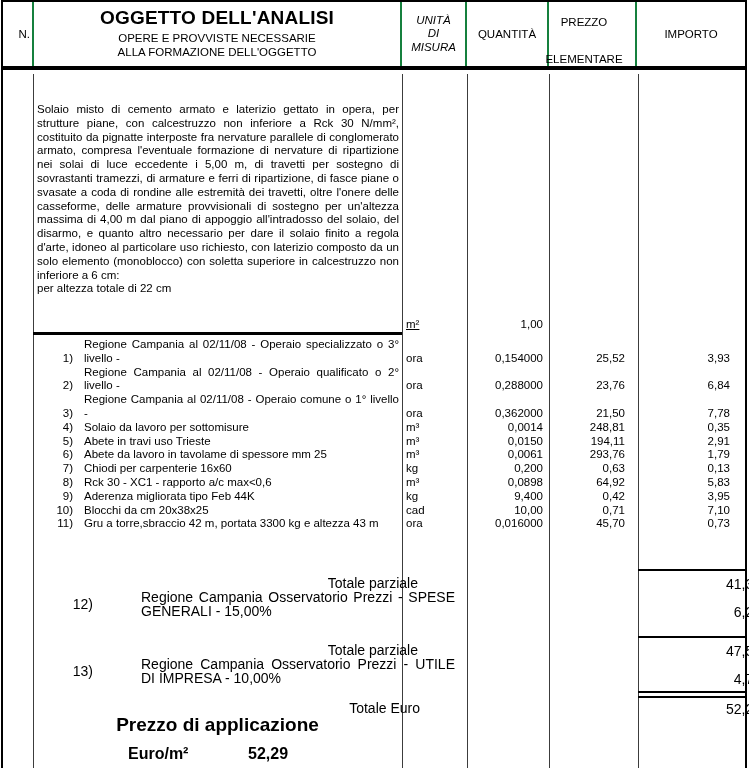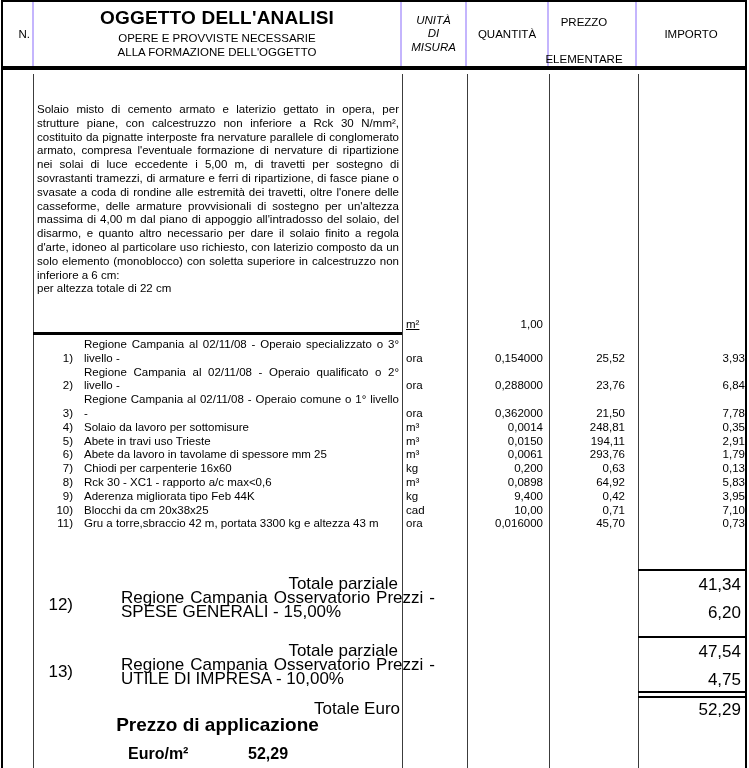--- a/index.html
+++ b/index.html
@@ -5,21 +5,21 @@
   html,body{margin:0;padding:0;background:#fff;}
   .page{position:relative;width:749px;height:768px;background:#ffffff;overflow:hidden;
         font-family:"Liberation Sans","DejaVu Sans",sans-serif;color:#000;}
   
   .b-top{position:absolute;left:1px;top:0;width:746px;height:2px;background:#000;}
   .b-left{position:absolute;left:1px;top:0;width:2px;height:768px;background:#000;}
   .b-right{position:absolute;left:745px;top:0;width:2px;height:768px;background:#000;}
   
   .hdr{position:absolute;left:3px;top:2px;width:742px;height:64px;border-bottom:4px solid #000;
        display:flex;box-sizing:content-box;}
-  .hcell{border-right:2px solid #c4b5fd;box-sizing:border-box;}
+  .hcell{border-right:2px solid #15803d;box-sizing:border-box;}
   .h-n{width:31px;display:flex;align-items:center;justify-content:flex-end;
        padding-right:2px;font-size:11.5px;}
   .h-obj{width:368px;text-align:center;padding-top:5px;}
   .h-obj .title{font-size:19px;font-weight:bold;letter-spacing:.2px;}
   .h-obj .sub{font-size:11.5px;line-height:13.5px;margin-top:3px;}
   .h-unit{width:65px;display:flex;flex-direction:column;align-items:center;
           justify-content:center;font-size:11.5px;line-height:13.5px;text-align:center;font-style:italic;}
   .h-qty{width:82px;display:flex;align-items:center;justify-content:center;font-size:11.5px;}
   .h-price{width:88px;display:flex;flex-direction:column;align-items:center;
            justify-content:space-between;font-size:11.5px;padding:14px 16px 1px 0;box-sizing:border-box;}
@@ -34,23 +34,23 @@
   .m2-qty{position:absolute;left:467px;top:318px;width:76px;text-align:right;font-size:11.5px;}
   .desc-underline{position:absolute;left:33px;top:332px;width:369px;height:3px;background:#000;}
   
   .items{position:absolute;left:33px;top:338px;width:713px;font-size:11.5px;line-height:13.8px;}
   .item-row{display:flex;align-items:flex-end;}
   .c-num{width:40px;text-align:right;flex:none;}
   .c-txt{width:315px;margin-left:11px;text-align:justify;flex:none;}
   .c-unit{width:61px;margin-left:7px;flex:none;}
   .c-qty{width:76px;text-align:right;flex:none;}
   .c-price{width:82px;text-align:right;flex:none;}
-  .c-imp{flex:1;text-align:right;padding-right:1px;}
-  
-  .abs{position:absolute;font-size:17px;line-height:13.8px;}
+  .c-imp{flex:1;text-align:right;padding-right:16px;}
+  
+  .abs{position:absolute;font-size:14px;line-height:13.8px;padding-left:20px;}
   .hline{position:absolute;left:638px;width:108px;height:2px;background:#000;}
   .dblline{position:absolute;left:638px;width:108px;height:3px;
            border-top:2px solid #000;border-bottom:2px solid #000;}
   .tot-label{left:33px;width:365px;text-align:right;}
   .tot-val{left:640px;width:101px;text-align:right;}
   .tot-item{left:33px;width:365px;display:flex;align-items:center;gap:37px;}
   .tot-item .c-txt{width:314px;}
   .app-title{position:absolute;left:33px;top:714px;width:369px;text-align:center;
              font-size:19px;font-weight:bold;}
   .app-unit{position:absolute;left:128px;top:745px;font-size:16px;font-weight:bold;}

